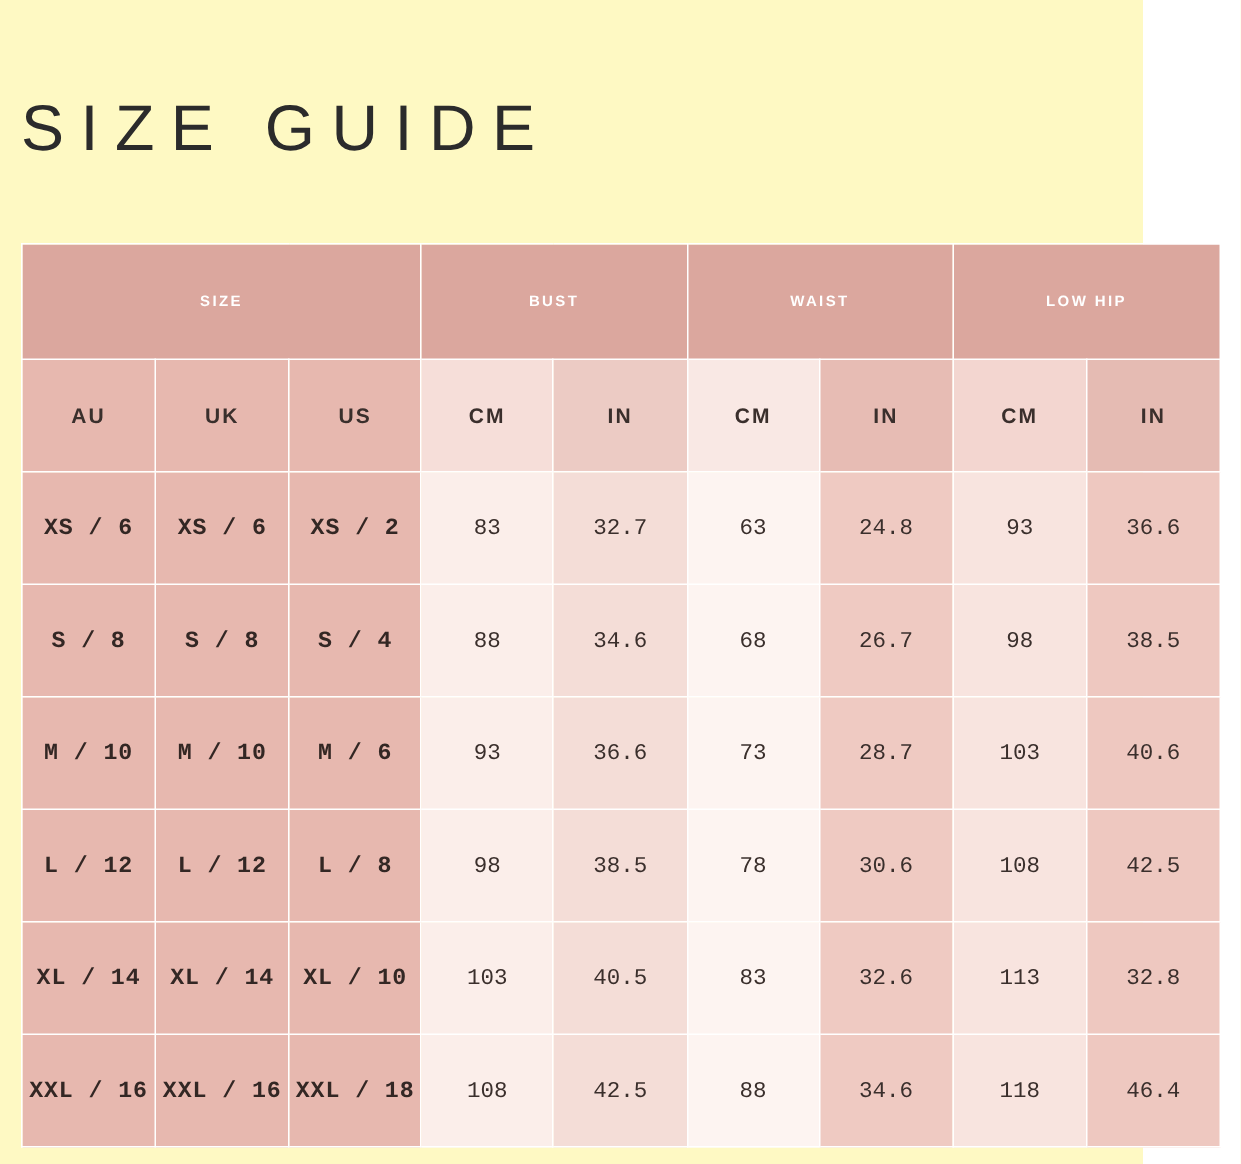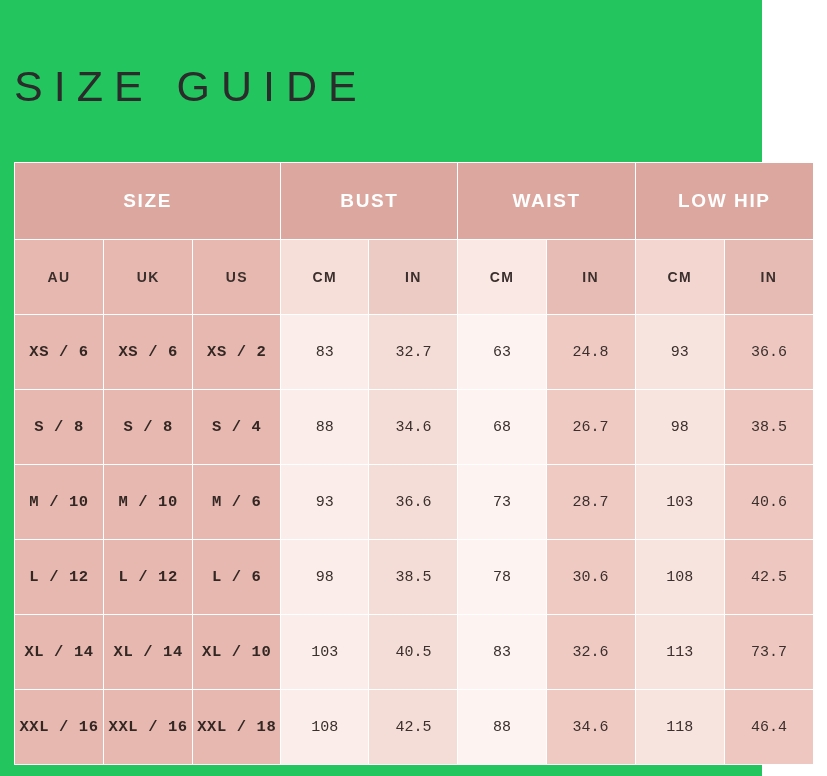--- a/index.html
+++ b/index.html
@@ -11,21 +11,21 @@
     width: 827px;
     height: 776px;
     font-family: "Liberation Sans", sans-serif;
     color: #3a2f2c;
     overflow: hidden;
   }
   .page {
     position: relative;
     width: 762px;
     height: 776px;
-    background: #22c55e;
+    background: #fef9c3;
     box-sizing: border-box;
   }
   .title {
     position: absolute;
     left: 14px;
     top: 62px;
     font-size: 43px;
     letter-spacing: 11px;
     font-weight: 400;
     color: #2b2b2b;
@@ -46,21 +46,21 @@
     border: 1px solid #ffffff;
     text-align: center;
     vertical-align: middle;
     padding: 0;
   }
   
   .hdr1 th {
     height: 76px;
     background: #dba79e;
     color: #ffffff;
-    font-size: 19px;
+    font-size: 10px;
     font-weight: bold;
     letter-spacing: 1.6px;
   }
   
   .hdr2 td {
     height: 74px;
     font-size: 14px;
     font-weight: bold;
     letter-spacing: 1.4px;
     color: #3a2f2c;
@@ -177,38 +177,38 @@
           <td class="val v-cm-b">93</td>
           <td class="val v-in-b">36.6</td>
           <td class="val v-cm-w">73</td>
           <td class="val v-in-w">28.7</td>
           <td class="val v-cm-h">103</td>
           <td class="val v-in-h">40.6</td>
         </tr>
         <tr>
           <td class="size-cell">L / 12</td>
           <td class="size-cell">L / 12</td>
-          <td class="size-cell">L / 6</td>
+          <td class="size-cell">L / 8</td>
           <td class="val v-cm-b">98</td>
           <td class="val v-in-b">38.5</td>
           <td class="val v-cm-w">78</td>
           <td class="val v-in-w">30.6</td>
           <td class="val v-cm-h">108</td>
           <td class="val v-in-h">42.5</td>
         </tr>
         <tr>
           <td class="size-cell">XL / 14</td>
           <td class="size-cell">XL / 14</td>
           <td class="size-cell">XL / 10</td>
           <td class="val v-cm-b">103</td>
           <td class="val v-in-b">40.5</td>
           <td class="val v-cm-w">83</td>
           <td class="val v-in-w">32.6</td>
           <td class="val v-cm-h">113</td>
-          <td class="val v-in-h">73.7</td>
+          <td class="val v-in-h">32.8</td>
         </tr>
         <tr>
           <td class="size-cell">XXL / 16</td>
           <td class="size-cell">XXL / 16</td>
           <td class="size-cell">XXL / 18</td>
           <td class="val v-cm-b">108</td>
           <td class="val v-in-b">42.5</td>
           <td class="val v-cm-w">88</td>
           <td class="val v-in-w">34.6</td>
           <td class="val v-cm-h">118</td>

